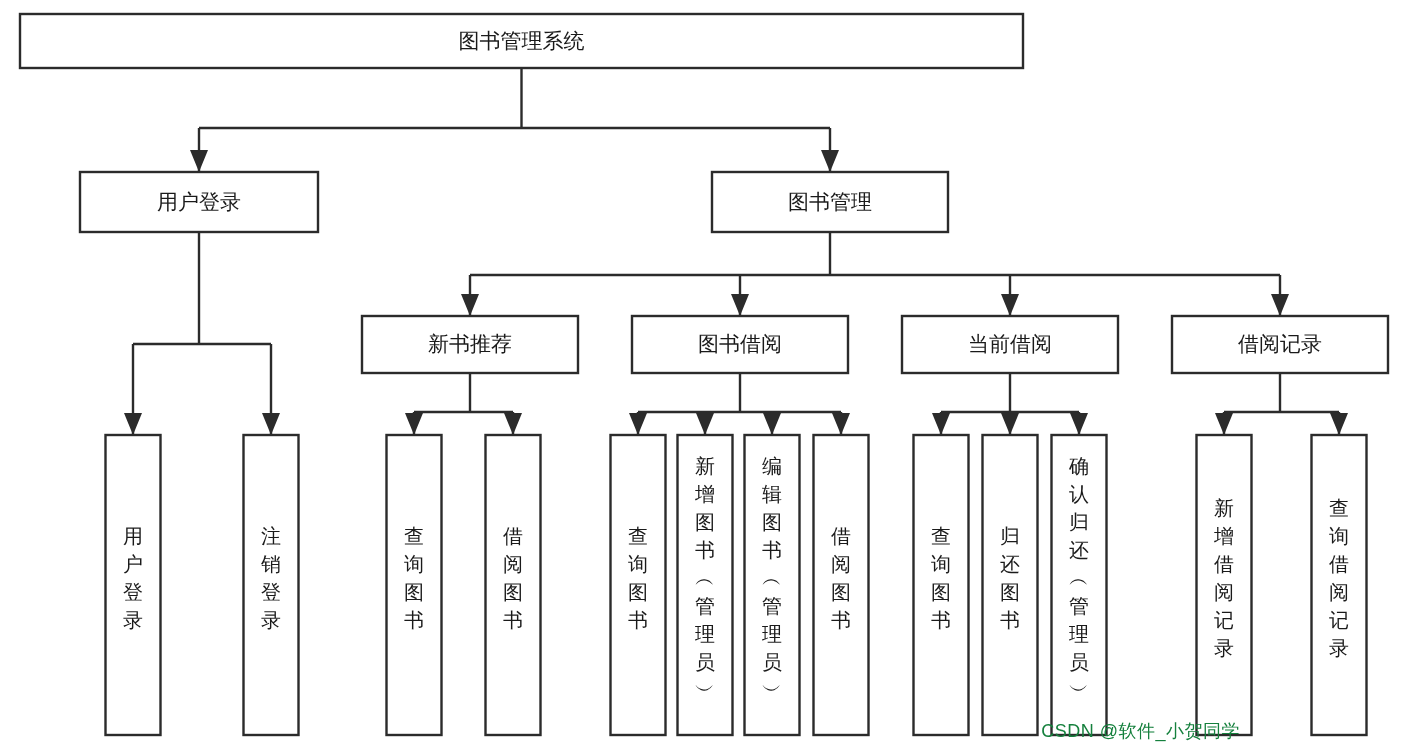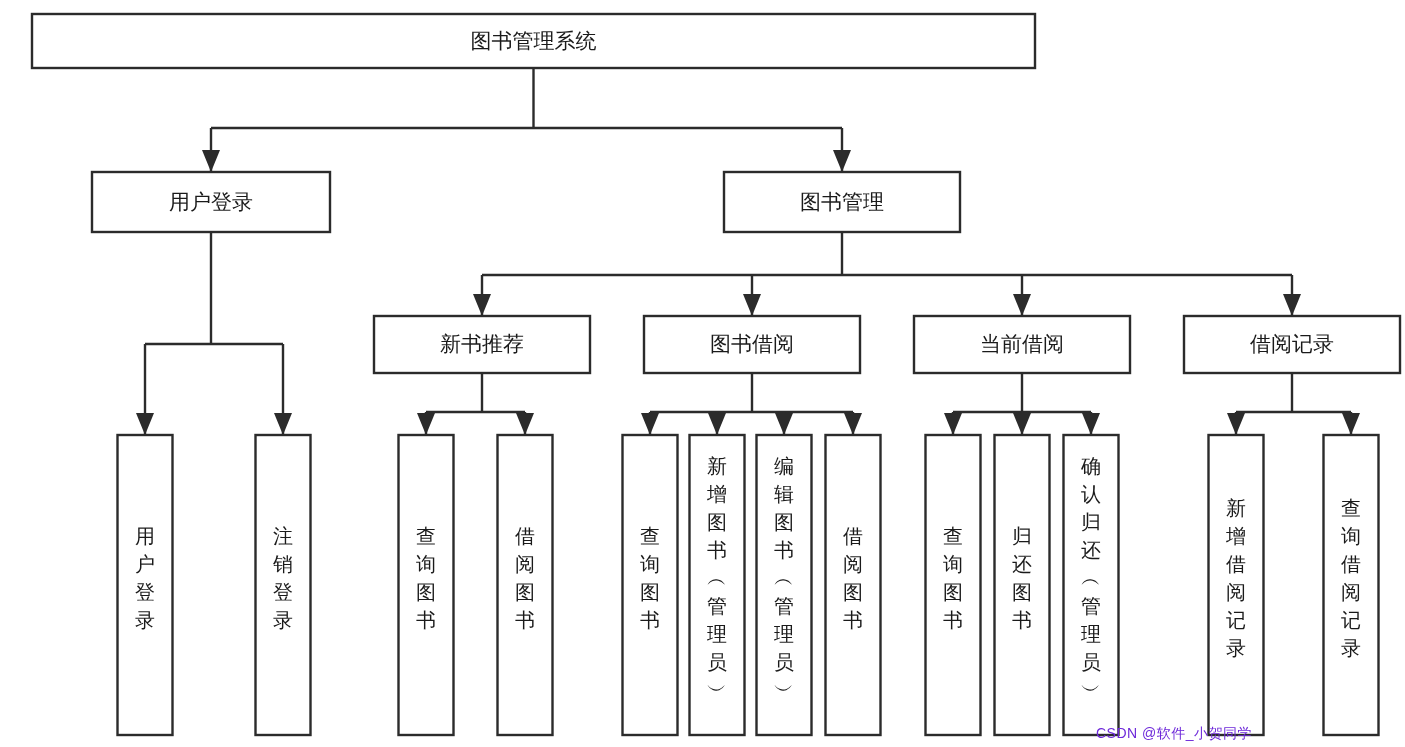--- a/index.html
+++ b/index.html
@@ -10,21 +10,21 @@
   }
   body {
     width: 1405px;
     height: 747px;
     font-family: "Liberation Sans", "DejaVu Sans", sans-serif;
     overflow: hidden;
     position: relative;
   }
   #diagram-root {
     position: absolute;
-    left: 12px;
+    left: 0;
     top: 0;
     width: 1248px;
     height: 747px;
   }
   svg.flowchart {
     display: block;
     width: 1405px;
     height: 747px;
   }
   .node-rect {
@@ -54,22 +54,22 @@
   }
   .arrow-head {
     fill: #2b2b2b;
     stroke: none;
   }
   .watermark {
     position: absolute;
     right: 8px;
     bottom: 4px;
     font-family: "Liberation Sans", "DejaVu Sans", sans-serif;
-    font-size: 14px;
-    color: #6d28d9;
+    font-size: 18px;
+    color: #15803d;
     letter-spacing: 0.5px;
     user-select: none;
     pointer-events: none;
   }
 </style>
 </head>
 <body>
 
 <div id="diagram-root">
   <svg class="flowchart" viewBox="0 0 1405 747">

